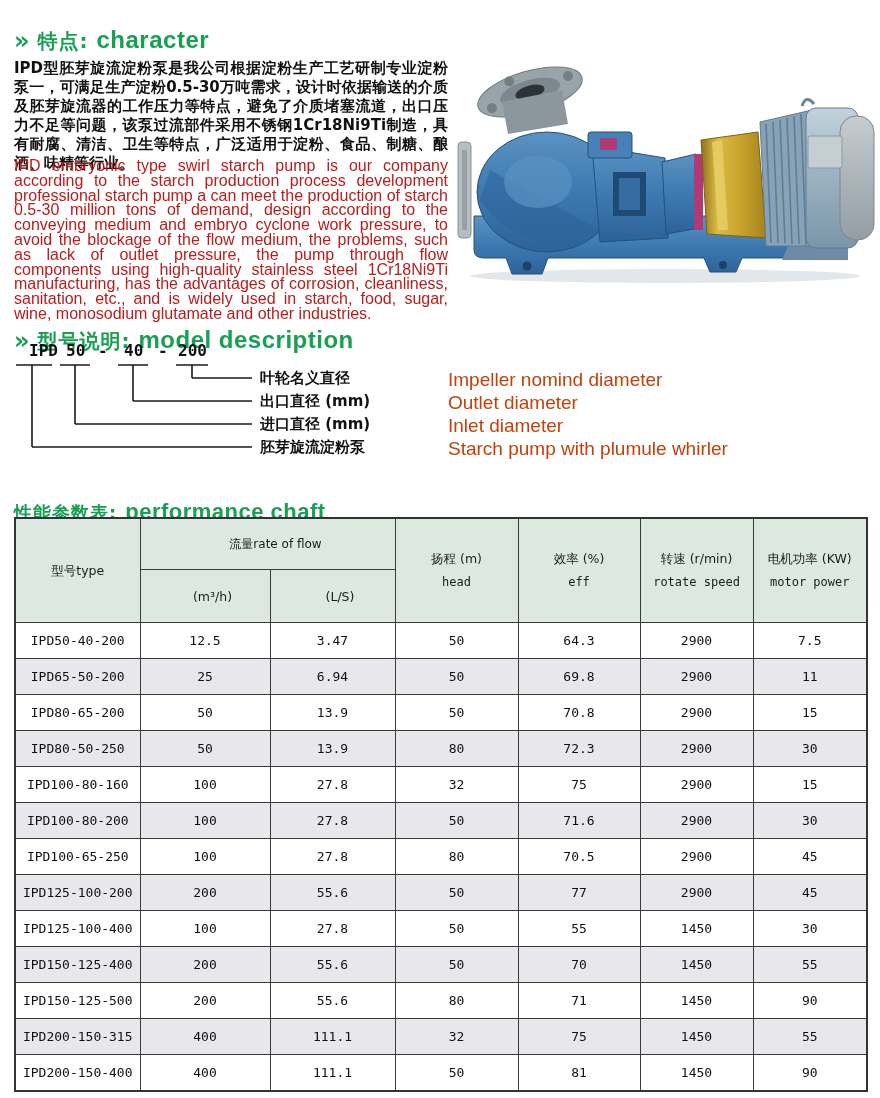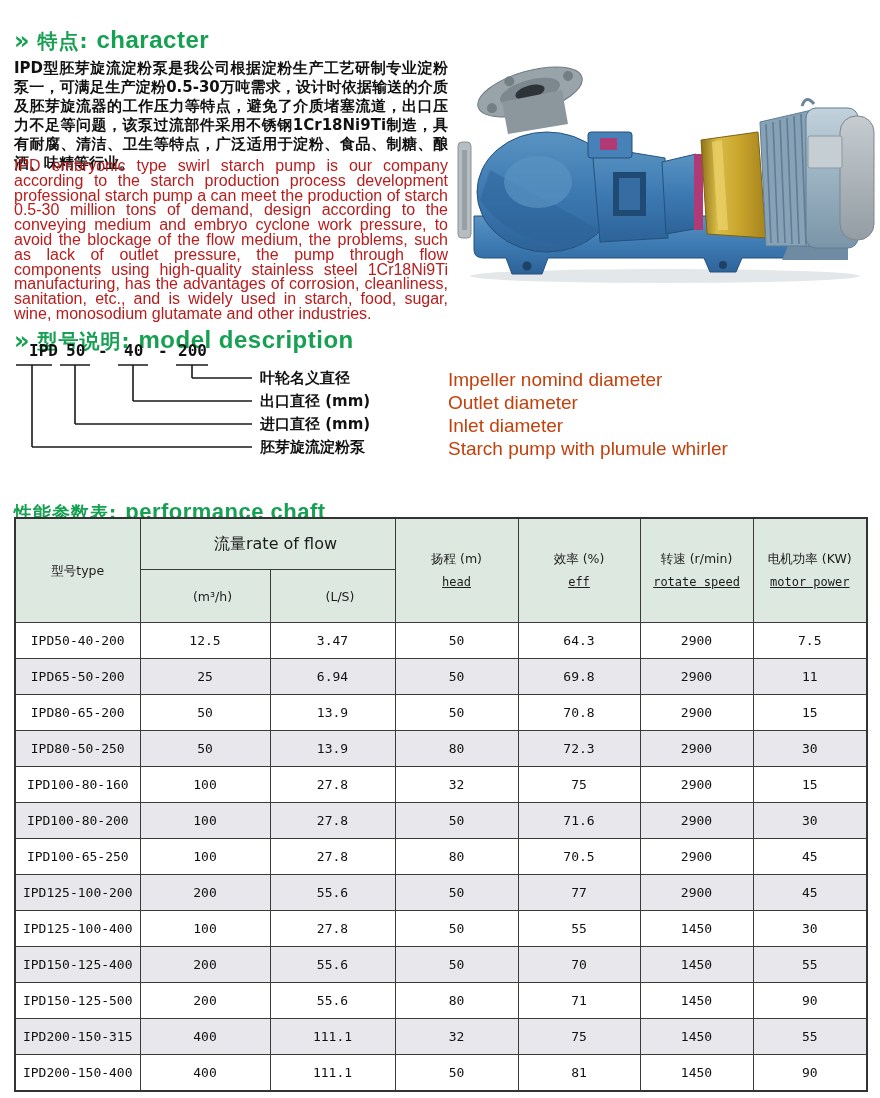--- a/index.html
+++ b/index.html
@@ -39,22 +39,22 @@
             font-family:"Liberation Sans","DejaVu Sans",sans-serif;}
 
   
   .perf-table{position:absolute;left:14px;top:517px;width:852px;border-collapse:collapse;
               border:2px solid #333;table-layout:fixed;}
   .perf-table th,.perf-table td{border:1px solid #3a3a3a;text-align:center;vertical-align:middle;padding:0;}
   .perf-table thead th{background:#dde8e0;font-weight:normal;font-size:12.5px;color:#1c1c1c;}
   .perf-table thead tr:first-child th{height:50px;}
   .perf-table thead tr:last-child th{height:52px;padding-left:15px;}
   .perf-table .h-zh{line-height:1.4;}
-  .perf-table .h-en{line-height:1.4;margin-top:7px;font-family:"DejaVu Sans Mono","Liberation Mono",monospace;font-size:12px;text-decoration:underline;}
-  .perf-table .h-group{font-size:16px;padding-left:16px;}
+  .perf-table .h-en{line-height:1.4;margin-top:7px;font-family:"DejaVu Sans Mono","Liberation Mono",monospace;font-size:12px;}
+  .perf-table .h-group{font-size:12px;padding-left:16px;}
   .perf-table tbody td{height:35px;font-family:"DejaVu Sans Mono","Liberation Mono",monospace;
                        font-size:13px;color:#111;}
   .perf-table tbody tr:nth-of-type(even){background:#e8e8ec;}
   .perf-table tbody tr:nth-of-type(odd){background:#ffffff;}
 </style>
 </head>
 <body>
 
 <div class="page">
 

